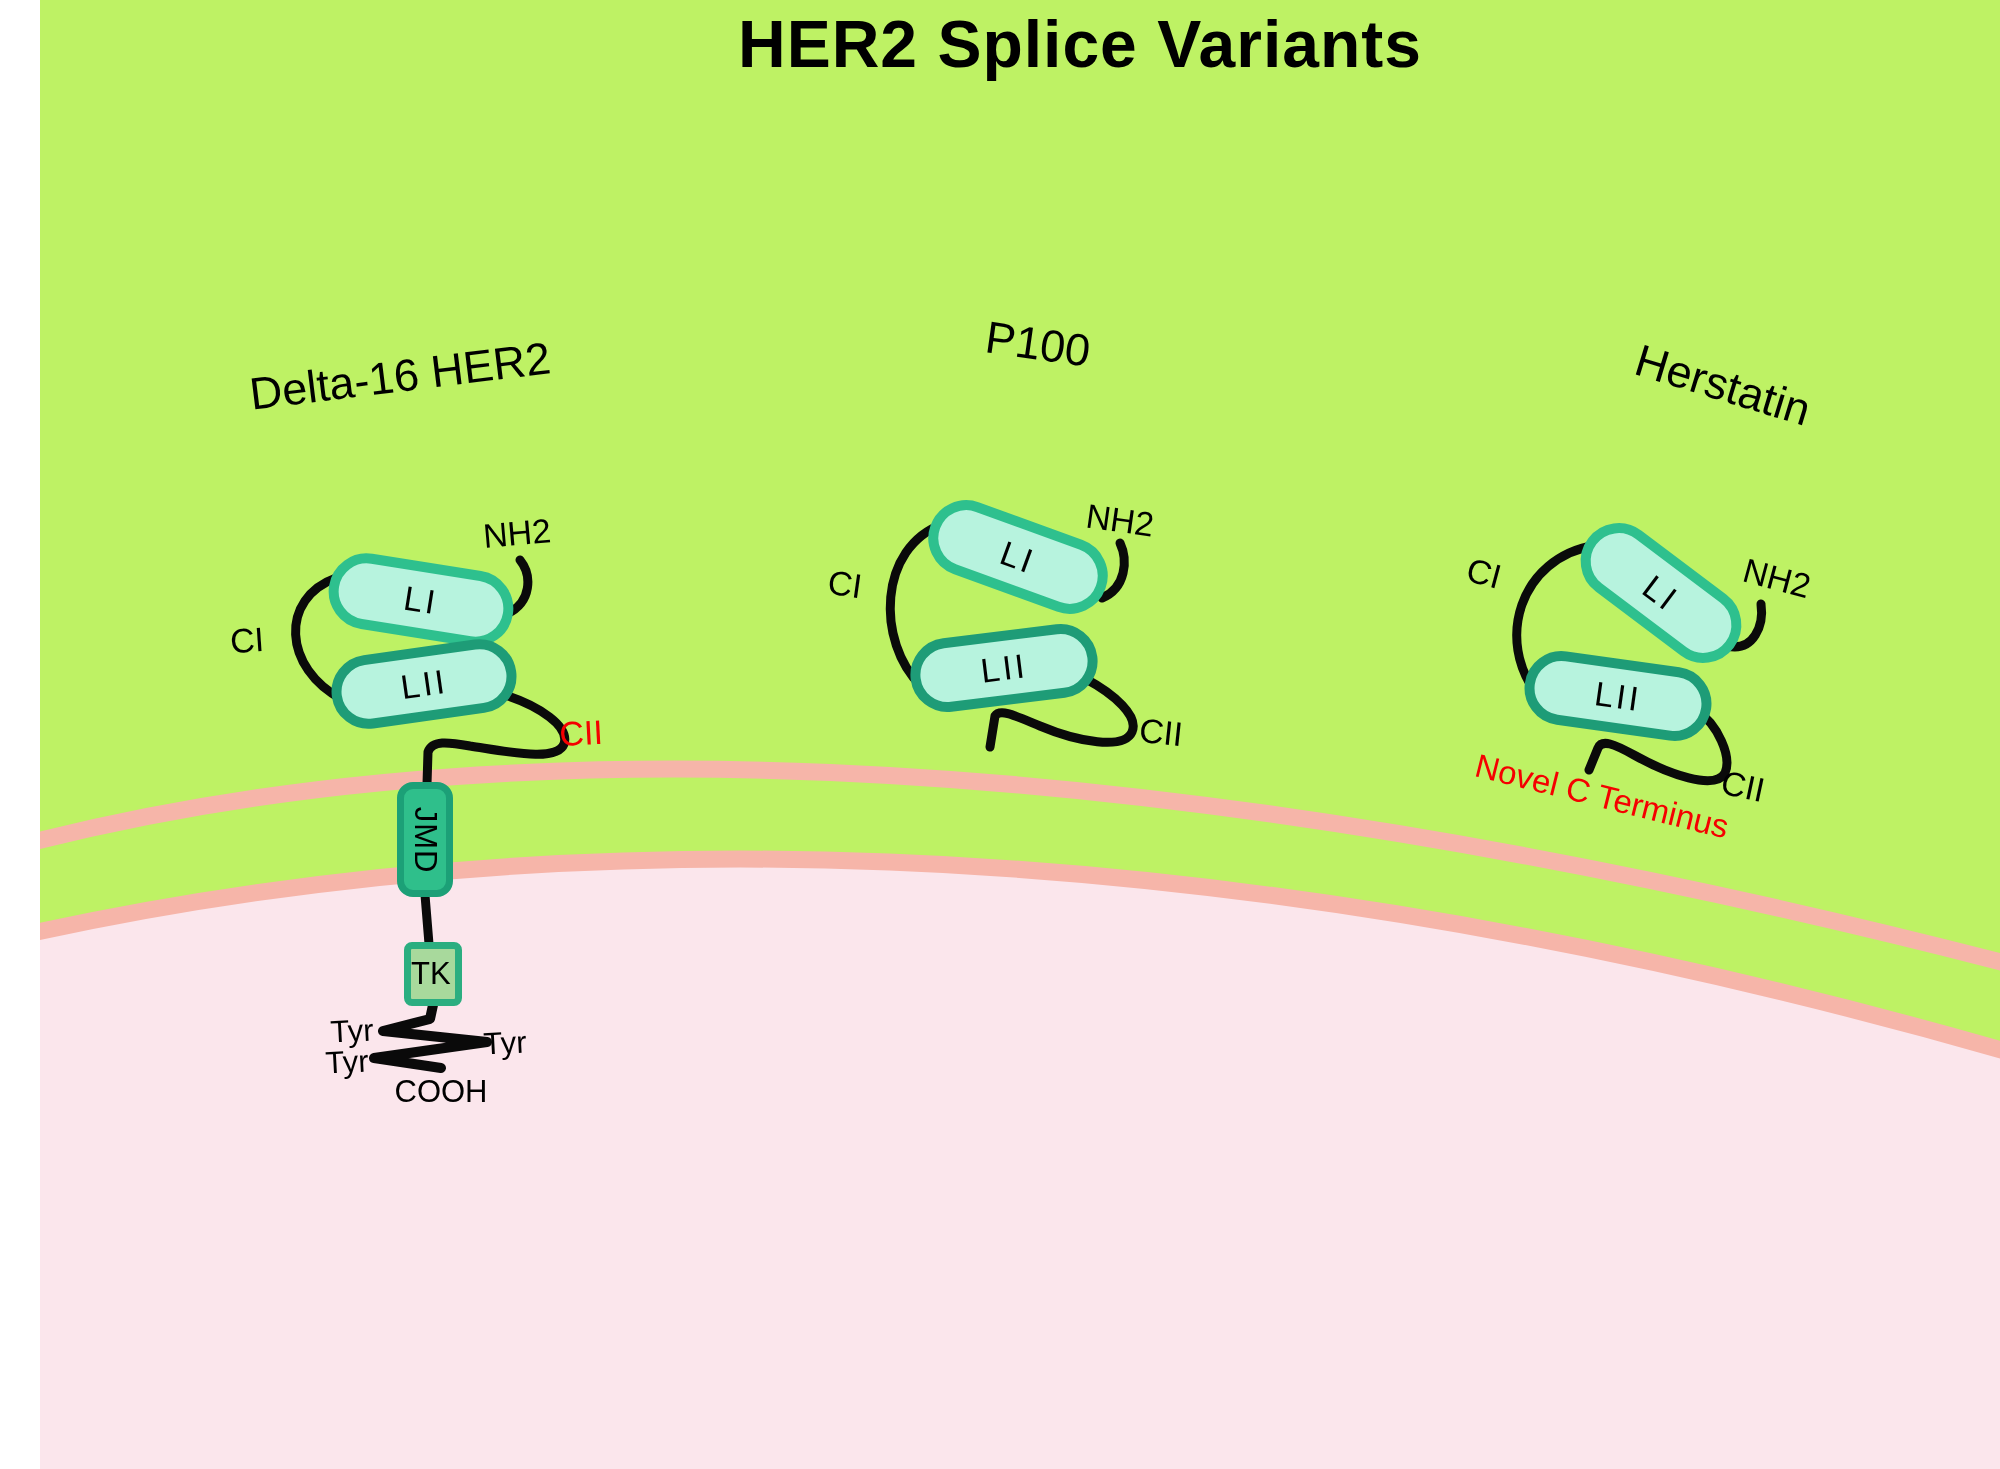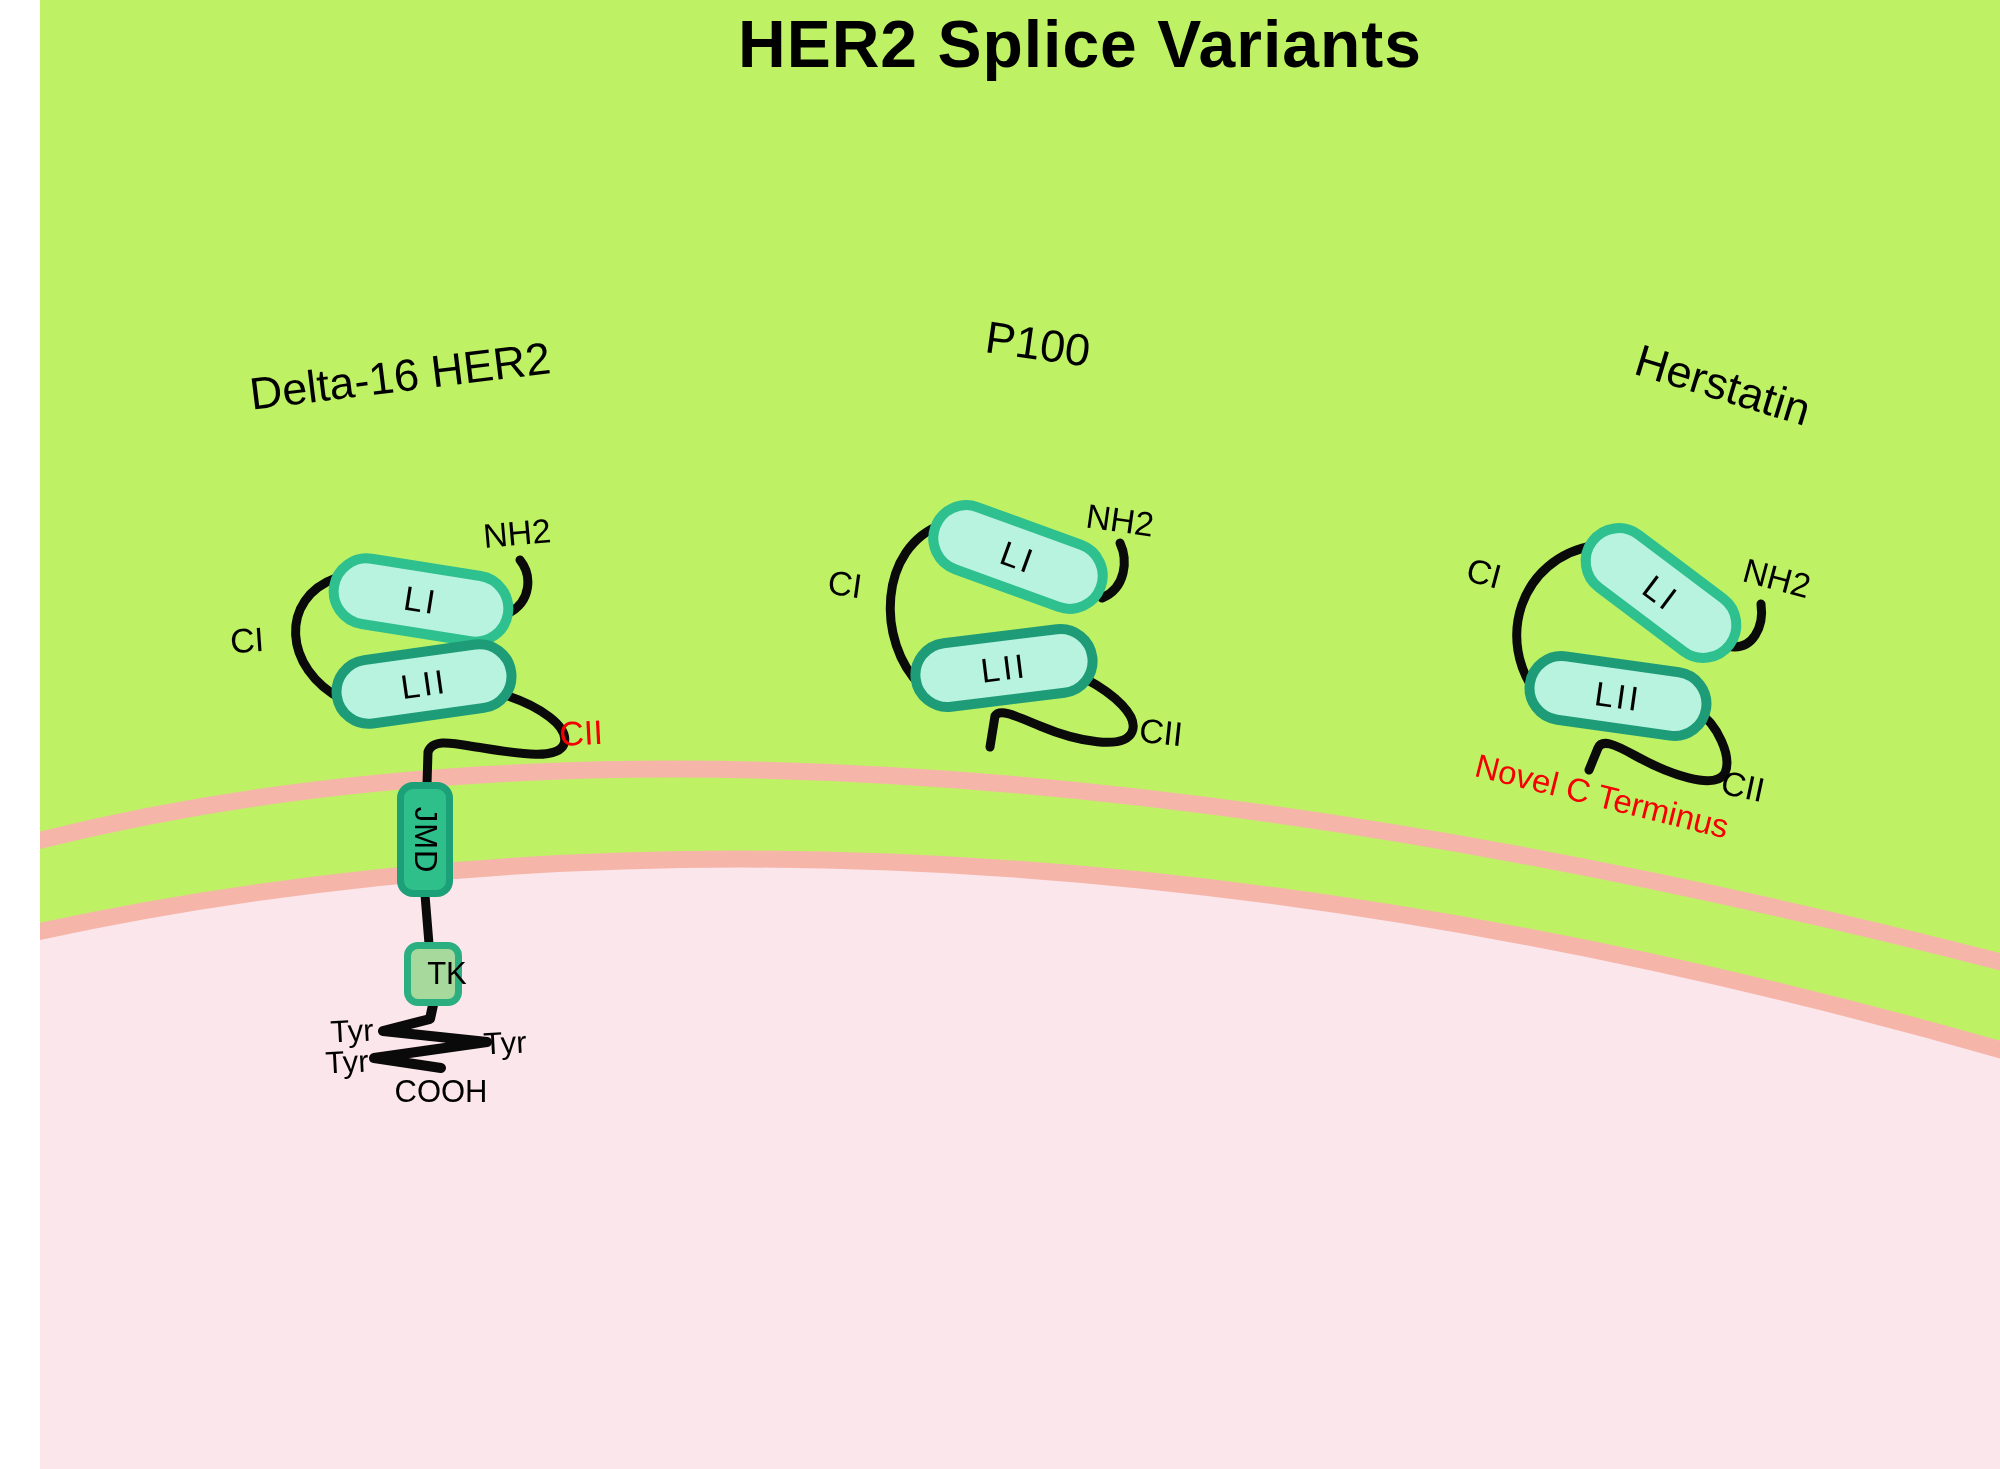--- a/index.html
+++ b/index.html
@@ -38,24 +38,23 @@
   .pill.light-border{border:10px solid #2ec08e;}
   .pill.dark-border{border:10px solid #1e9c77;}
   .jmd{
     position:absolute;z-index:2;box-sizing:border-box;
     border-radius:16px;background:#2fbf8b;border:7px solid #1ca077;
     display:flex;align-items:center;justify-content:center;
   }
   .jmd span{transform:rotate(90deg);font-size:31px;letter-spacing:1px;}
   .tk{
     position:absolute;z-index:2;box-sizing:border-box;
-    border-radius:14px;background:#a8d99c;border:7px solid #2bae80;
-    display:flex;align-items:center;justify-content:center;
+    border-radius:8px;background:#a8d99c;border:7px solid #2bae80;
+    display:flex;align-items:center;justify-content:flex-start;
     font-size:31px;
-    padding-left:28px;
   }
 </style>
 </head>
 <body>
 
 <div class="canvas">
 
   <svg class="layer-svg" width="2000" height="1469" viewBox="0 0 2000 1469">
 
     <g>

